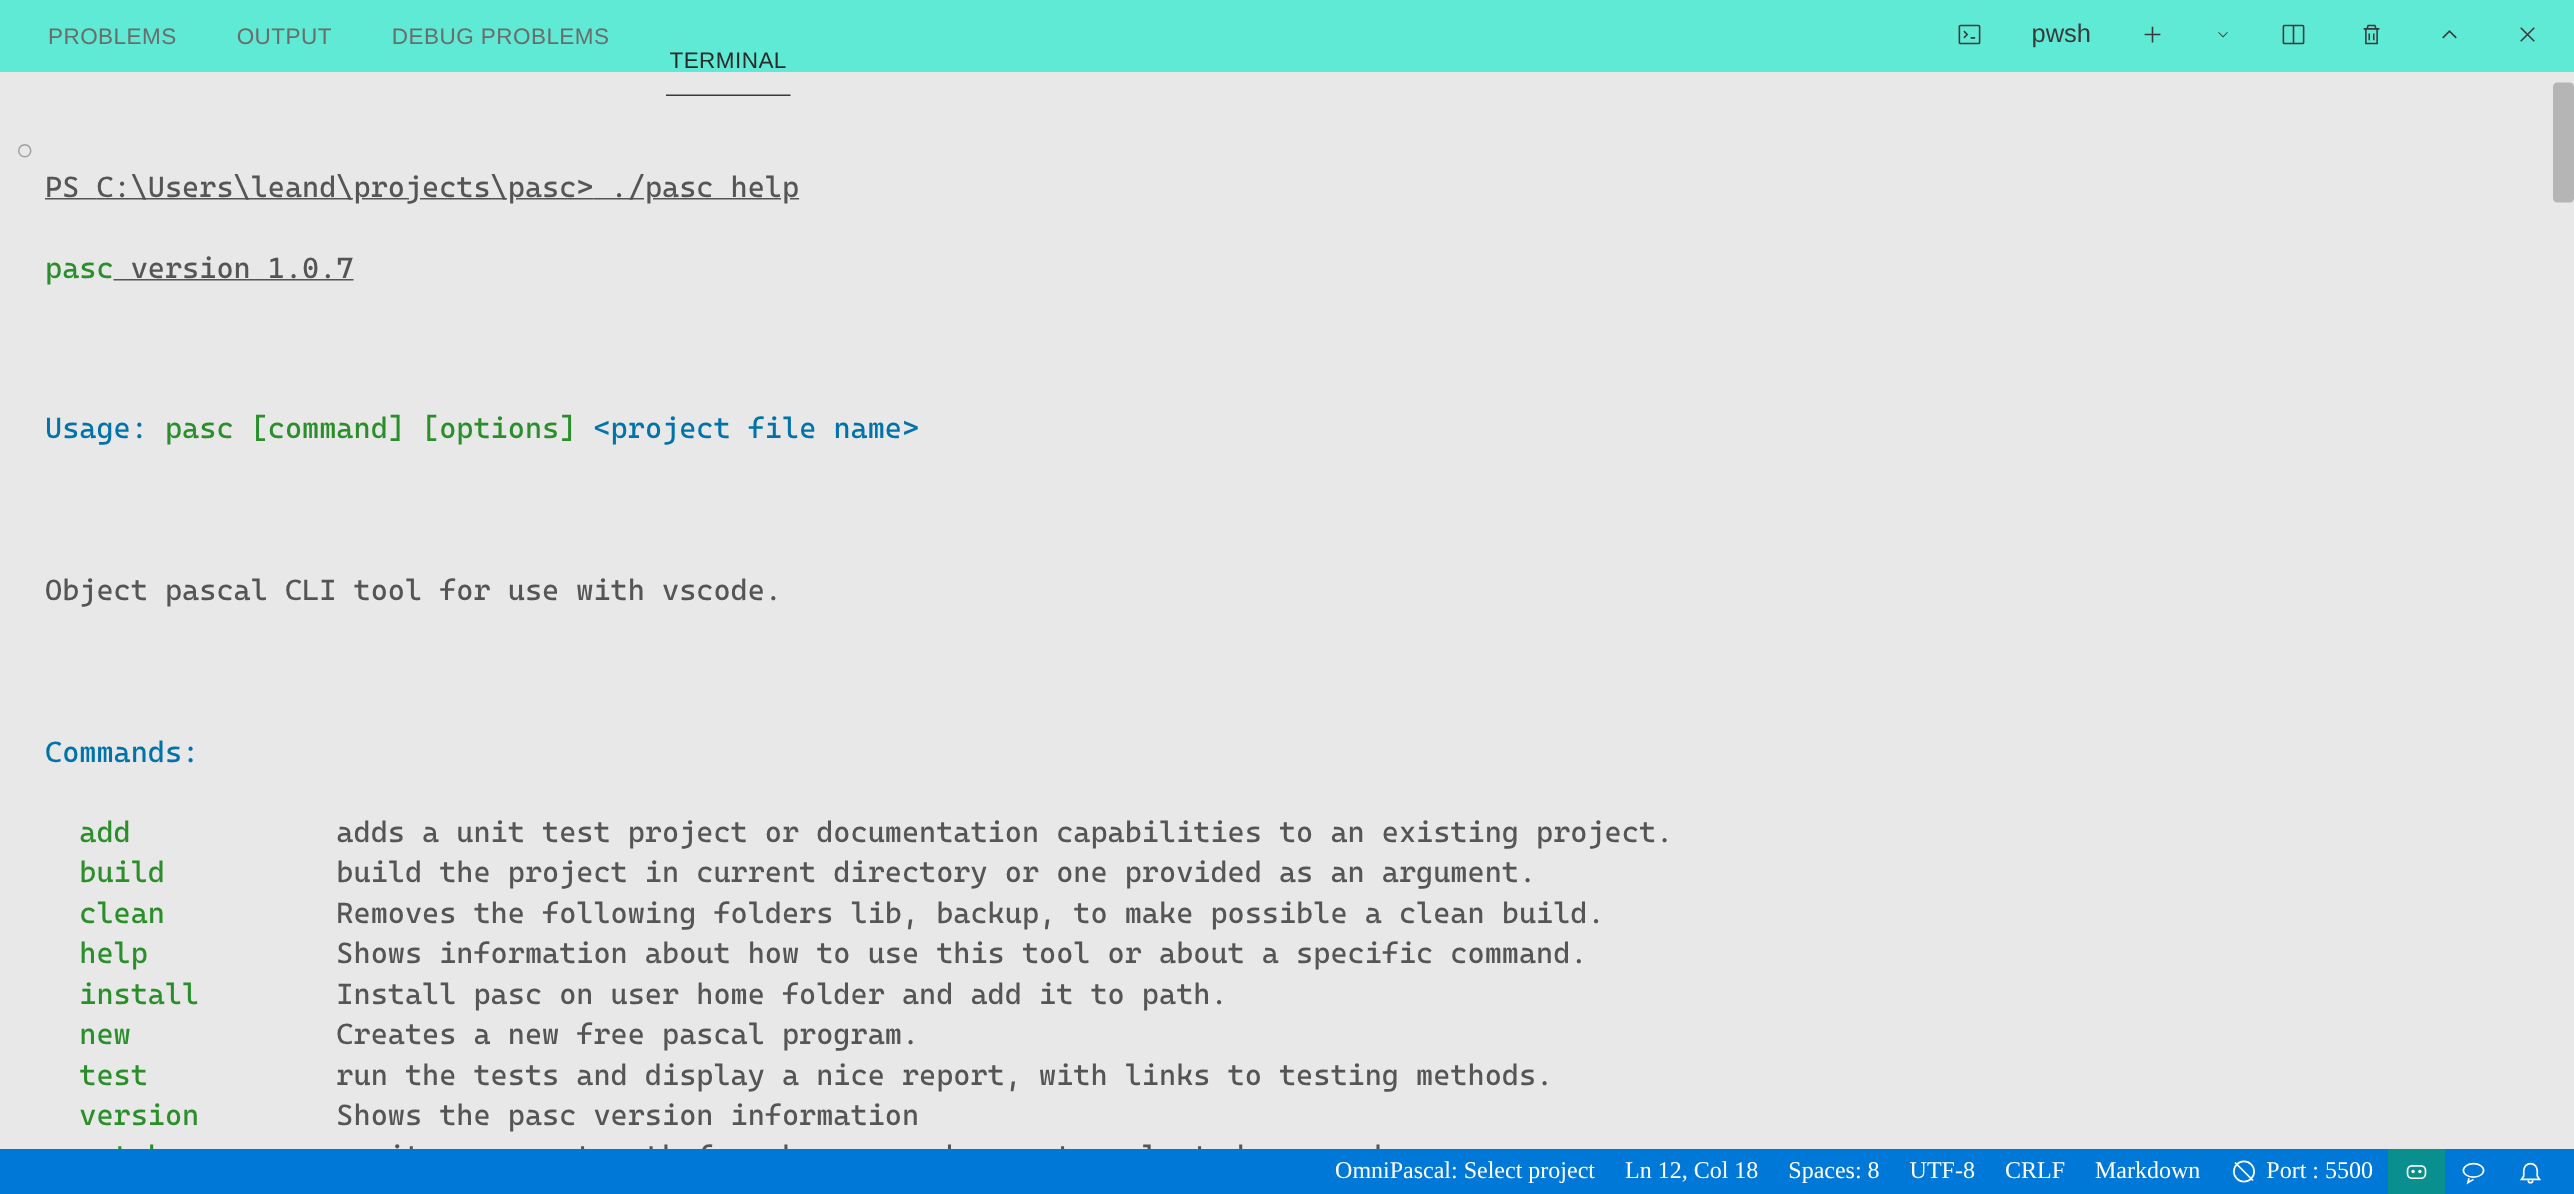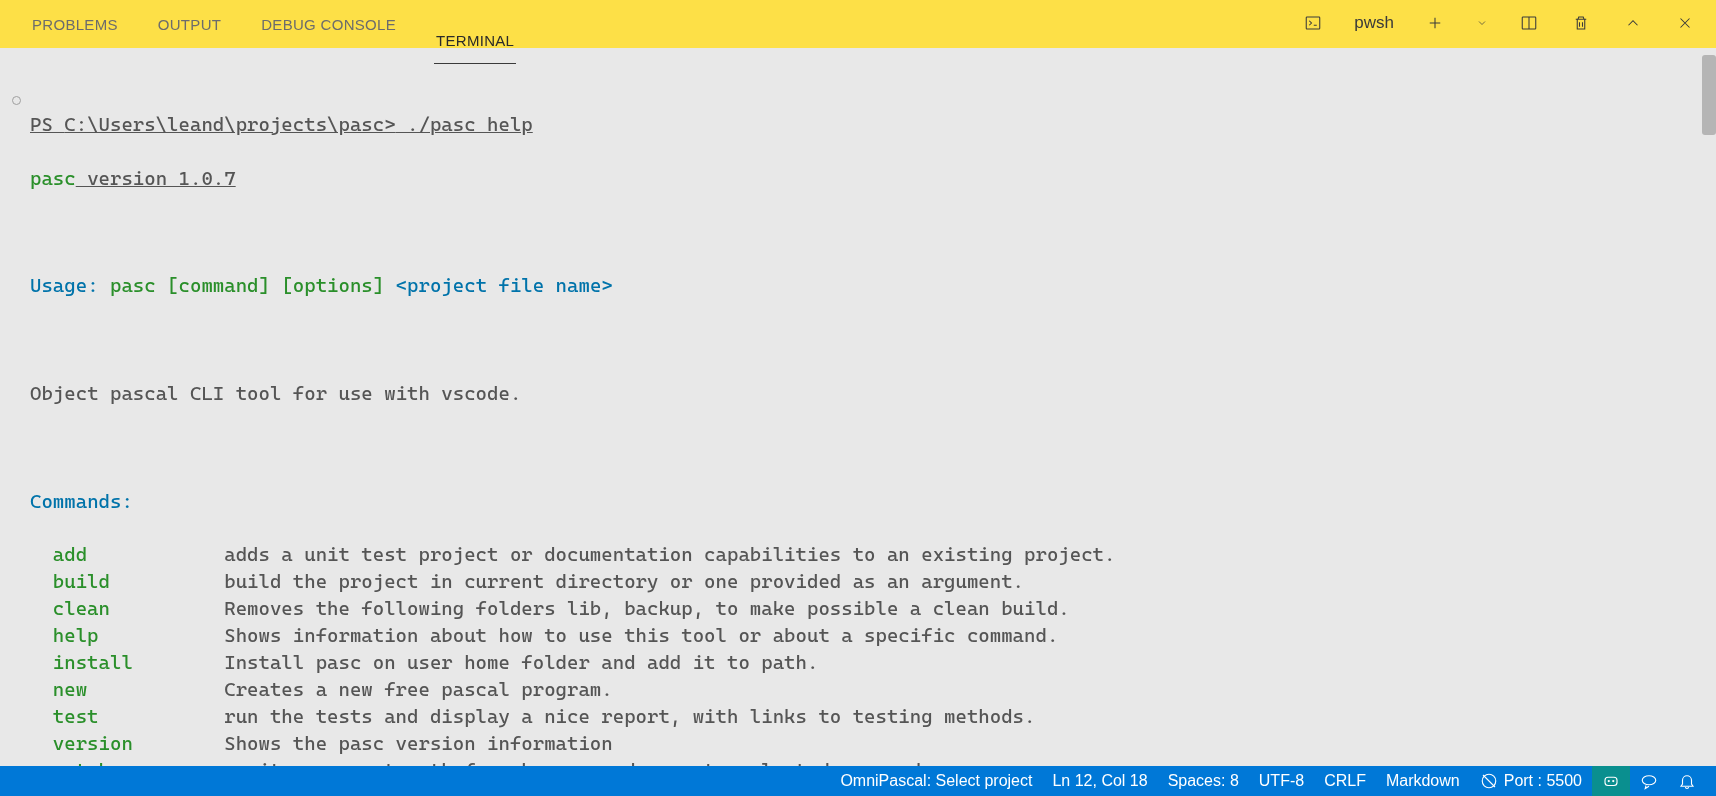--- a/index.html
+++ b/index.html
@@ -10,21 +10,21 @@
   height: 796px;
   overflow: hidden;
   position: relative;
   color: #3a3a3a;
 }
 .panel-tabs {
   display: flex;
   align-items: center;
   height: 48px;
   padding: 0 12px;
-  background: #fde047;
+  background: #5eead4;
   text-align: right;
 }
 .panel-tab {
   padding: 0 20px;
   height: 48px;
   display: flex;
   align-items: center;
   font-size: 15px;
   letter-spacing: 0.3px;
   color: #6c6c6c;
@@ -111,40 +111,41 @@
   bottom: 0;
   left: 0;
   right: 0;
   height: 30px;
   background: #0078d7;
   color: #fff;
   display: flex;
   align-items: center;
   font-size: 16px;
   padding: 0 10px;
+  font-family: Liberation Serif, serif;
 }
 .statusbar .spacer { flex: 1; }
 .status-item {
   padding: 0 10px;
   height: 100%;
   display: flex;
   align-items: center;
   gap: 6px;
   cursor: pointer;
 }
 .status-item.bg-teal { background: #0a8f8f; }
 .status-item svg { width: 18px; height: 18px; stroke: #fff; fill: none; stroke-width: 1.5; }
 </style>
 </head>
 <body>
 
 <div class="panel-tabs">
   <div class="panel-tab">PROBLEMS</div>
   <div class="panel-tab">OUTPUT</div>
-  <div class="panel-tab">DEBUG CONSOLE</div>
+  <div class="panel-tab">DEBUG PROBLEMS</div>
   <div class="panel-tab active">TERMINAL</div>
 </div>
 
 <div class="panel-actions">
   <div class="icon-btn">
     <svg viewBox="0 0 24 24">
         <rect x="3" y="4" width="18" height="16" rx="1"></rect>
         <path d="M7 9l3 3-3 3M13 15h4"></path>
       </svg>
   </div>

